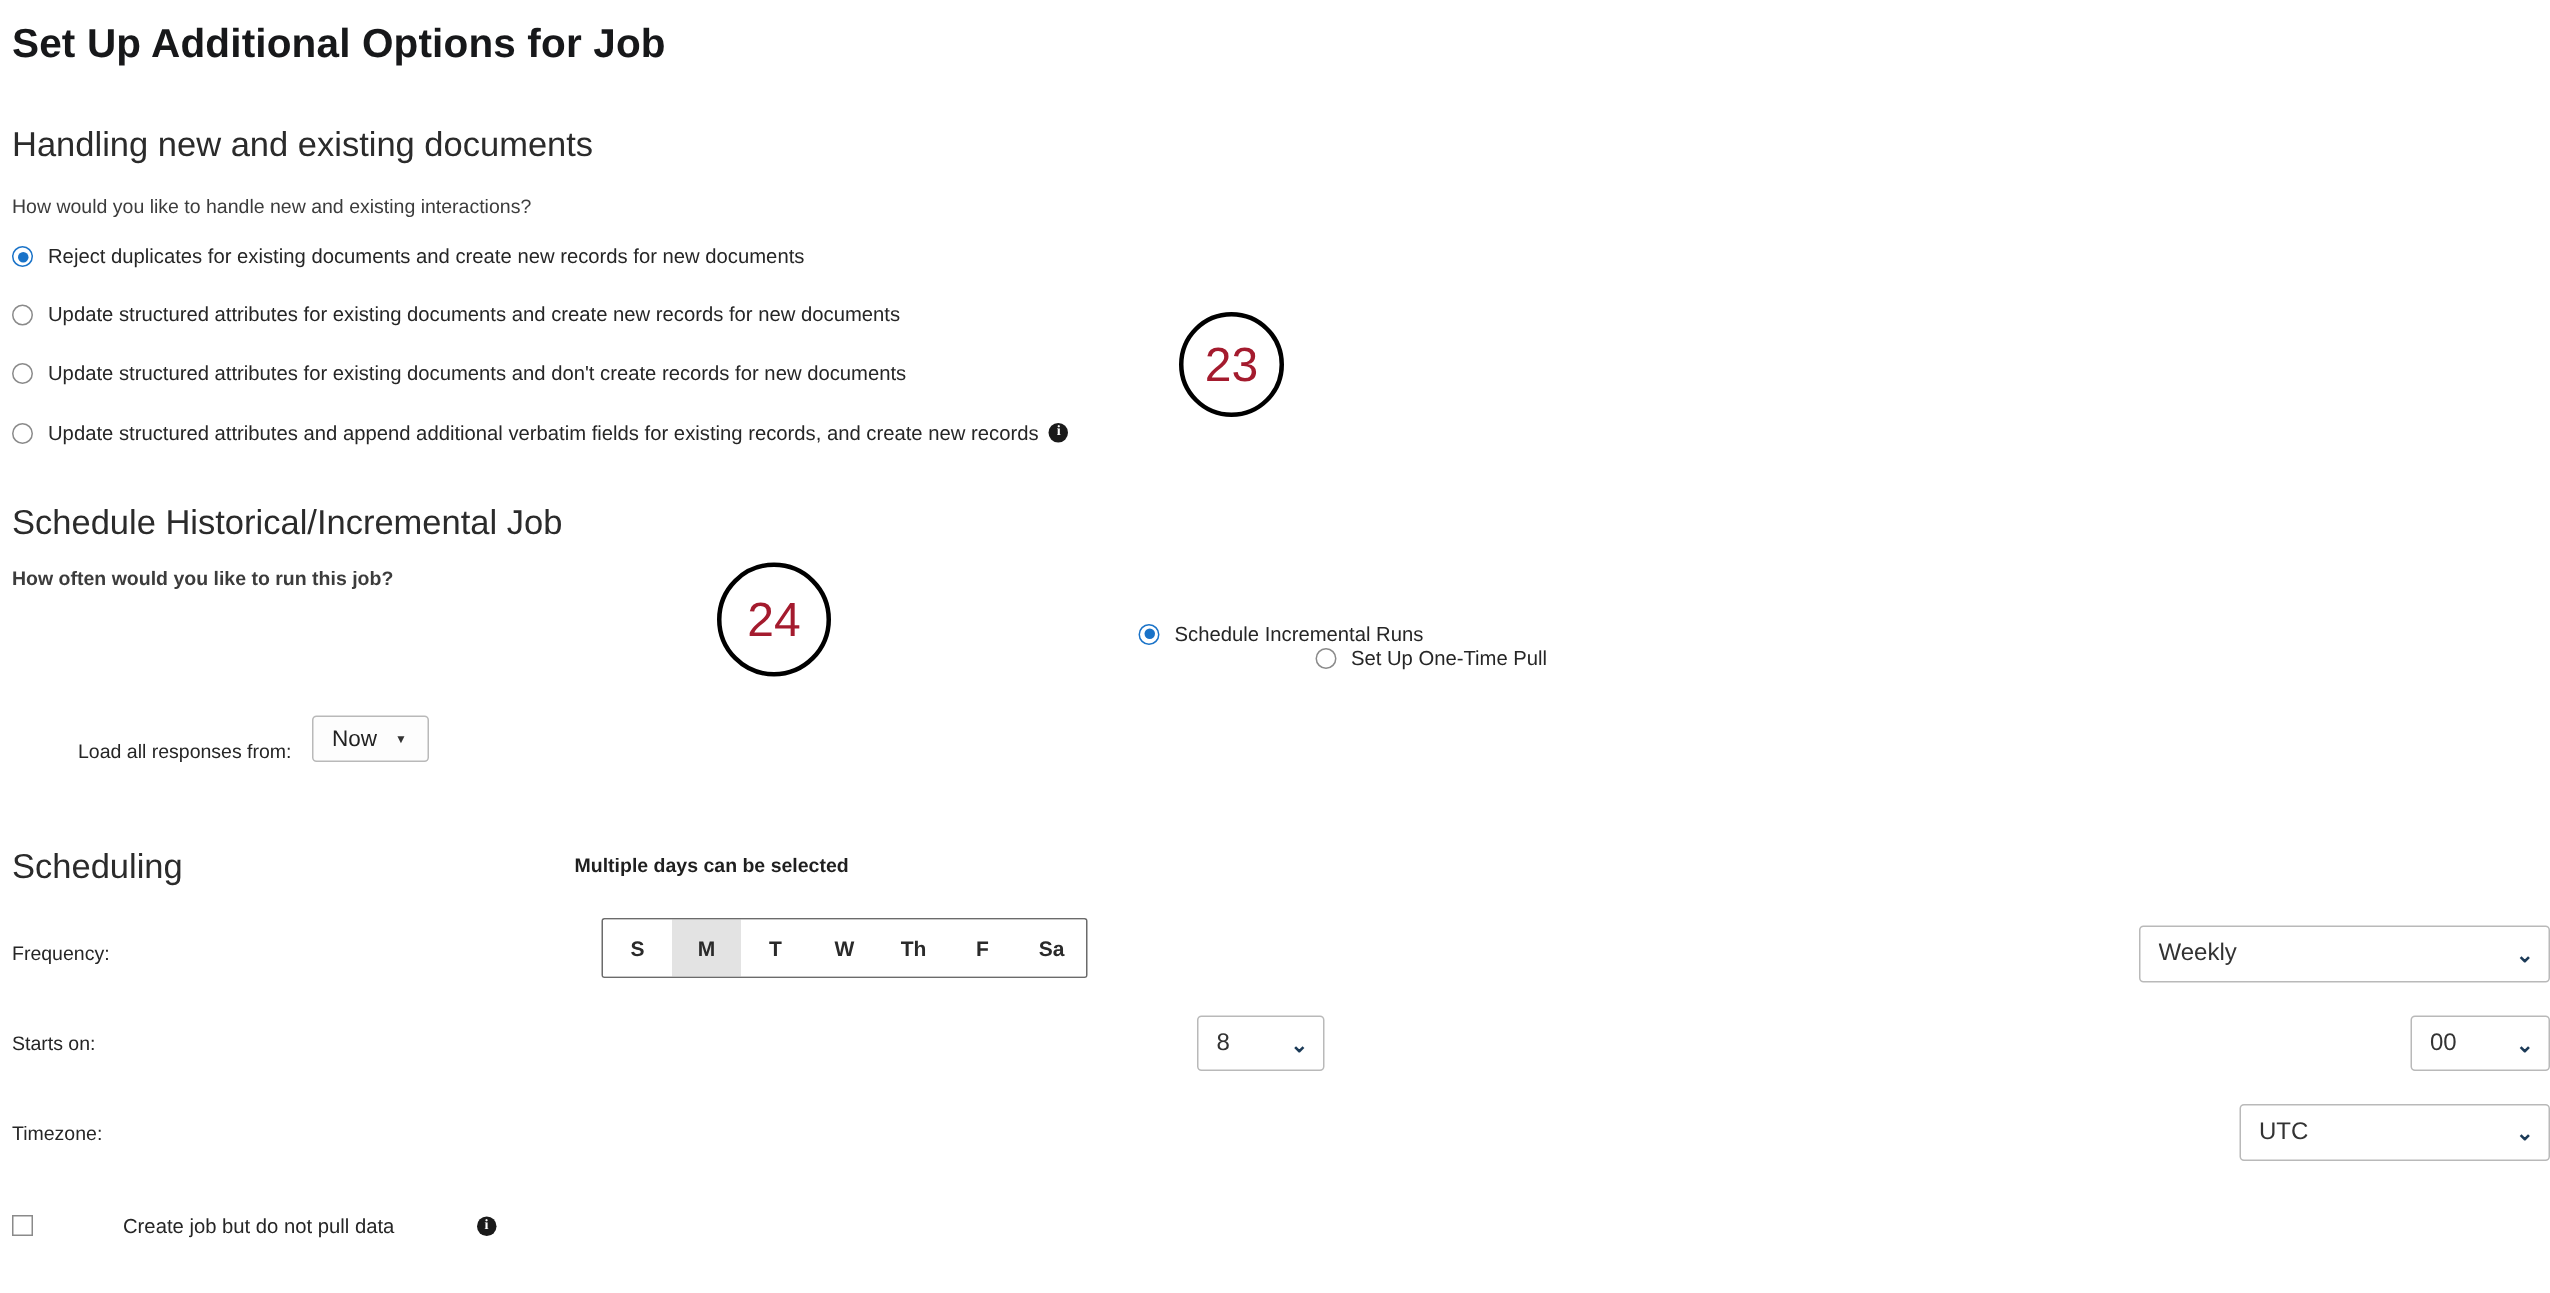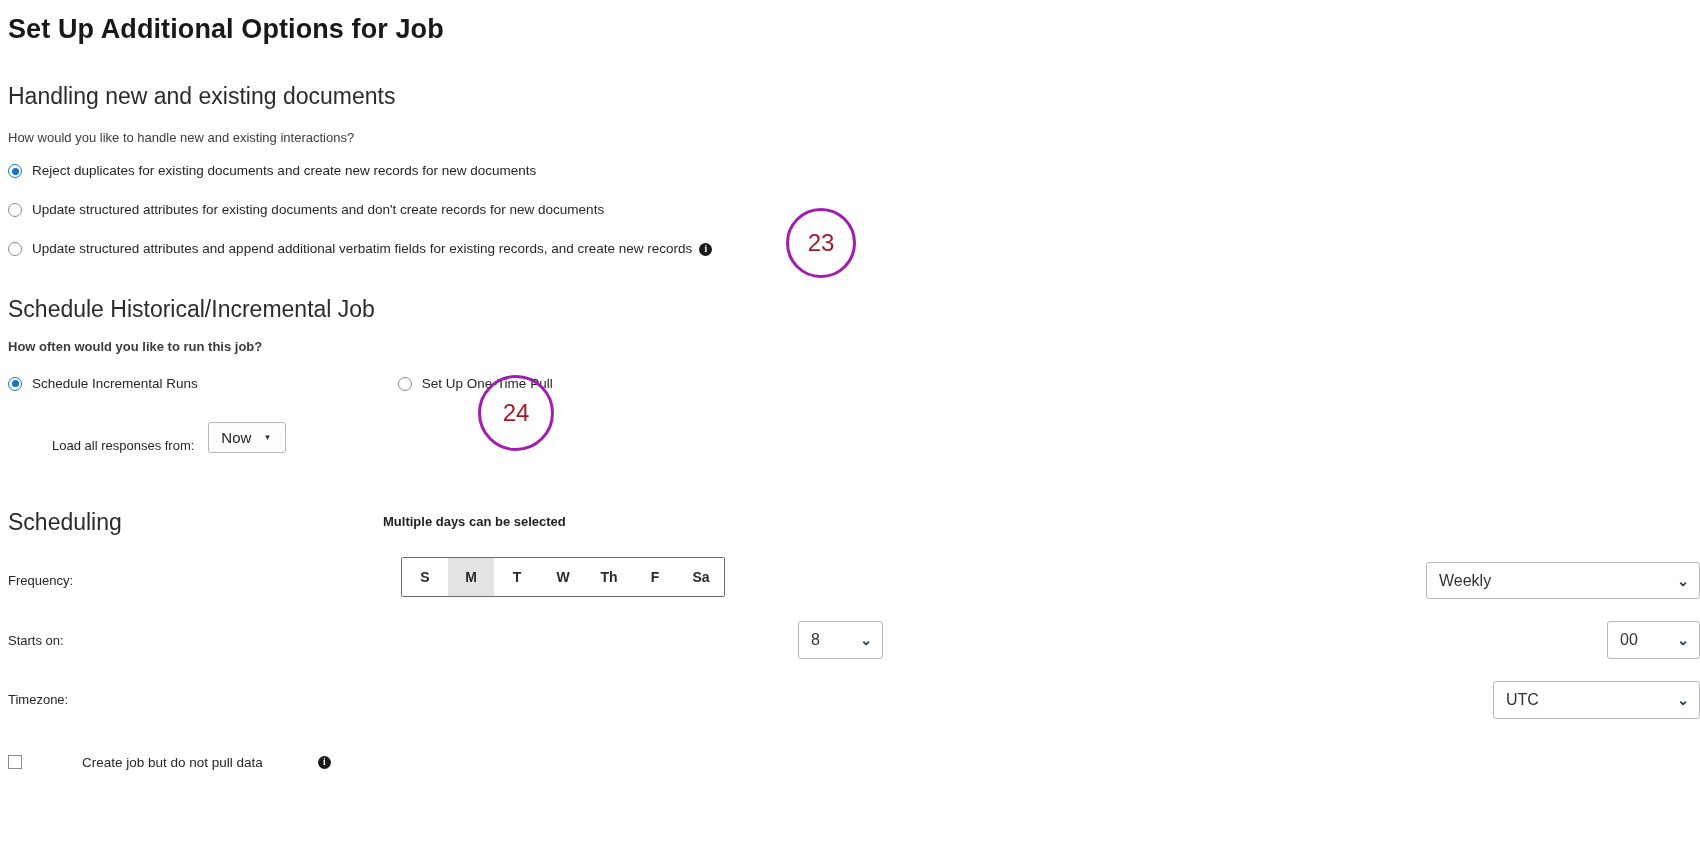--- a/index.html
+++ b/index.html
@@ -90,24 +90,24 @@
     font-weight: bold;
     line-height: 13px;
     text-align: center;
     font-family: "Liberation Serif", serif;
     margin-left: 7px;
     vertical-align: 1px;
   }
   
   .annot {
     position: absolute;
-    border: 3px solid #a21caf;
+    border: 3px solid #000000;
     border-radius: 50%;
     color: #a41b2e;
-    font-size: 24px;
+    font-size: 32px;
     display: flex;
     align-items: center;
     justify-content: center;
     font-family: "Liberation Sans", sans-serif;
     background: transparent;
   }
   #annot-23 {
     width: 64px;
     height: 64px;
     left: 786px;
@@ -117,20 +117,21 @@
     width: 70px;
     height: 70px;
     left: 478px;
     top: 361px;
   }
   
   .inline-radios {
     display: flex;
     align-items: center;
     margin-top: 22px;
+    flex-direction: column;
   }
   .inline-radios .radio-row {
     margin-top: 0;
   }
   .inline-radios .second {
     margin-left: 200px;
   }
   .load-row {
     display: flex;
     align-items: flex-end;
@@ -266,20 +267,24 @@
   <h1 class="page-title">Set Up Additional Options for Job</h1>
 
   <h2 class="section-title">Handling new and existing documents</h2>
   <div class="helper-text">How would you like to handle new and existing interactions?</div>
 
   <div class="radio-row">
     <span class="radio checked"></span>
     <span class="radio-label">Reject duplicates for existing documents and create new records for new documents</span>
   </div>
 
+  <div class="radio-row" style="margin-top:23px;">
+    <span class="radio"></span>
+    <span class="radio-label">Update structured attributes for existing documents and create new records for new documents</span>
+  </div>
 
   <div class="radio-row" style="margin-top:23px;">
     <span class="radio"></span>
     <span class="radio-label">Update structured attributes for existing documents and don't create records for new documents</span>
   </div>
 
   <div class="radio-row" style="margin-top:23px;">
     <span class="radio"></span>
     <span class="radio-label">Update structured attributes and append additional verbatim fields for existing records, and create new records</span>
     <span class="info-icon">i</span>

